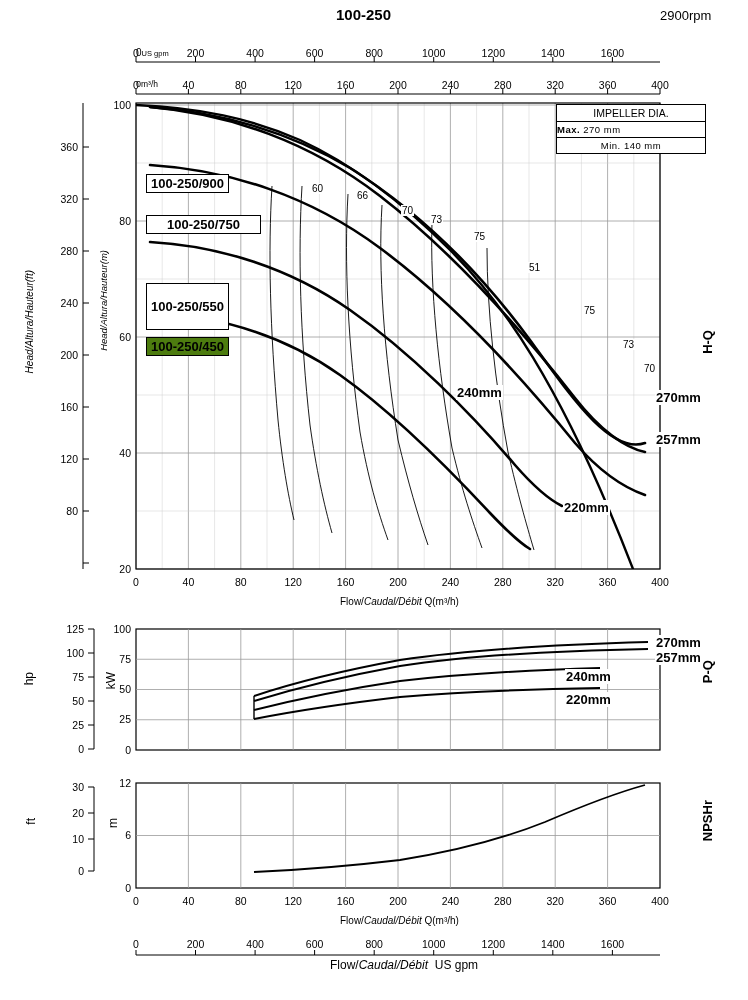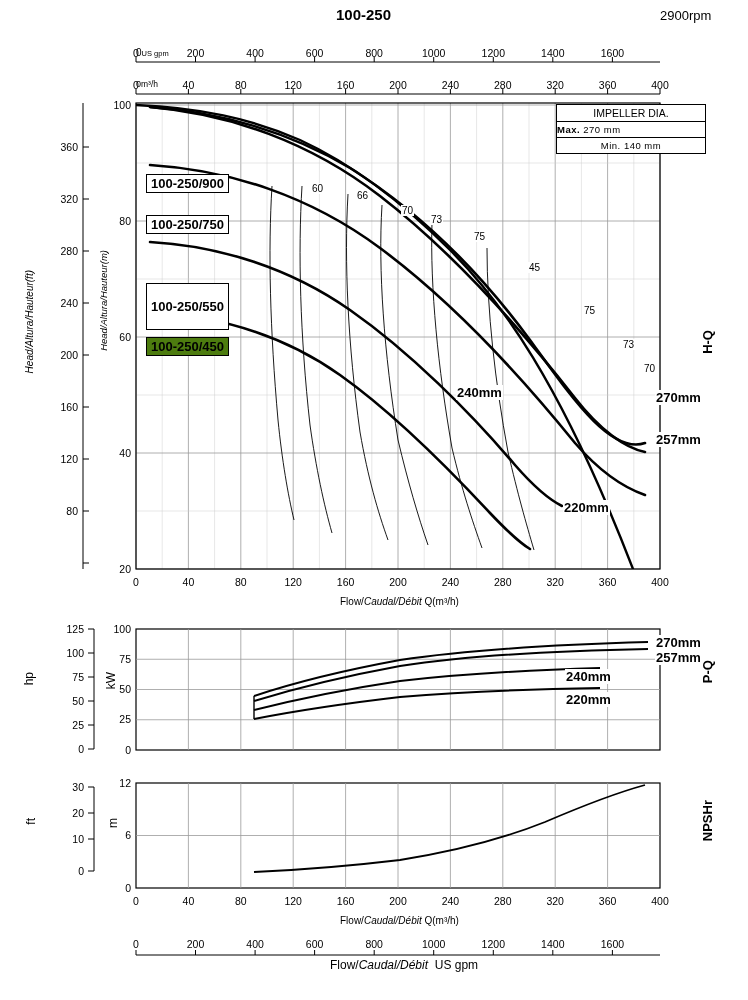--- a/index.html
+++ b/index.html
@@ -368,30 +368,30 @@
     <span style="font-weight:bold;">Max.</span>
     <span>270 mm</span>
   </div>
   <div style="text-align:center;font-size:9.5px;padding:2px 0;letter-spacing:0.5px;">
     <span>Min.</span>
     <span>140 mm</span>
   </div>
 </div>
 
 <div class="abs lbl-bold" style="left:146px;top:174px;background:#fff;border:1px solid #000;padding:1px 4px;">100-250/900</div>
-<div class="abs lbl-bold" style="left:146px;top:215px;background:#fff;border:1px solid #000;padding:1px 4px;">100-250/750</div>
+<div class="abs lbl-bold" style="left:146px;top:215px;background:#fff;border:1px solid #000;padding:1px 20px;">100-250/750</div>
 <div class="abs lbl-bold" style="left:146px;top:283px;background:#fff;border:1px solid #000;padding:15px 4px;">100-250/550</div>
 <div class="abs lbl-bold" style="left:146px;top:337px;background:#4d7c0f;border:1px solid #000;padding:1px 4px;">100-250/450</div>
 
 <div class="abs sm" style="left:311px;top:183px;background:#fff;padding:0 1px;">60</div>
 <div class="abs sm" style="left:344px;top:190px;background:#fff;padding:0 1px;margin-left:12px;">66</div>
 <div class="abs sm" style="left:401px;top:205px;background:#fff;padding:0 1px;">70</div>
 <div class="abs sm" style="left:430px;top:214px;background:#fff;padding:0 1px;">73</div>
 <div class="abs sm" style="left:473px;top:231px;background:#fff;padding:0 1px;">75</div>
-<div class="abs sm" style="left:528px;top:262px;background:#fff;padding:0 1px;">45</div>
+<div class="abs sm" style="left:528px;top:262px;background:#fff;padding:0 1px;">51</div>
 <div class="abs sm" style="left:583px;top:305px;background:#fff;padding:0 1px;">75</div>
 <div class="abs sm" style="left:622px;top:339px;background:#fff;padding:0 1px;">73</div>
 <div class="abs sm" style="left:643px;top:363px;background:#fff;padding:0 1px;">70</div>
 
 <div class="abs lbl-bold" style="left:456px;top:385px;background:#fff;padding:0 1px;">240mm</div>
 <div class="abs lbl-bold" style="left:655px;top:390px;background:#fff;padding:0 1px;">270mm</div>
 <div class="abs lbl-bold" style="left:655px;top:432px;background:#fff;padding:0 1px;">257mm</div>
 <div class="abs lbl-bold" style="left:563px;top:500px;background:#fff;padding:0 1px;">220mm</div>
 
 <div class="abs lbl-bold" style="left:655px;top:635px;background:#fff;padding:0 1px;">270mm</div>

